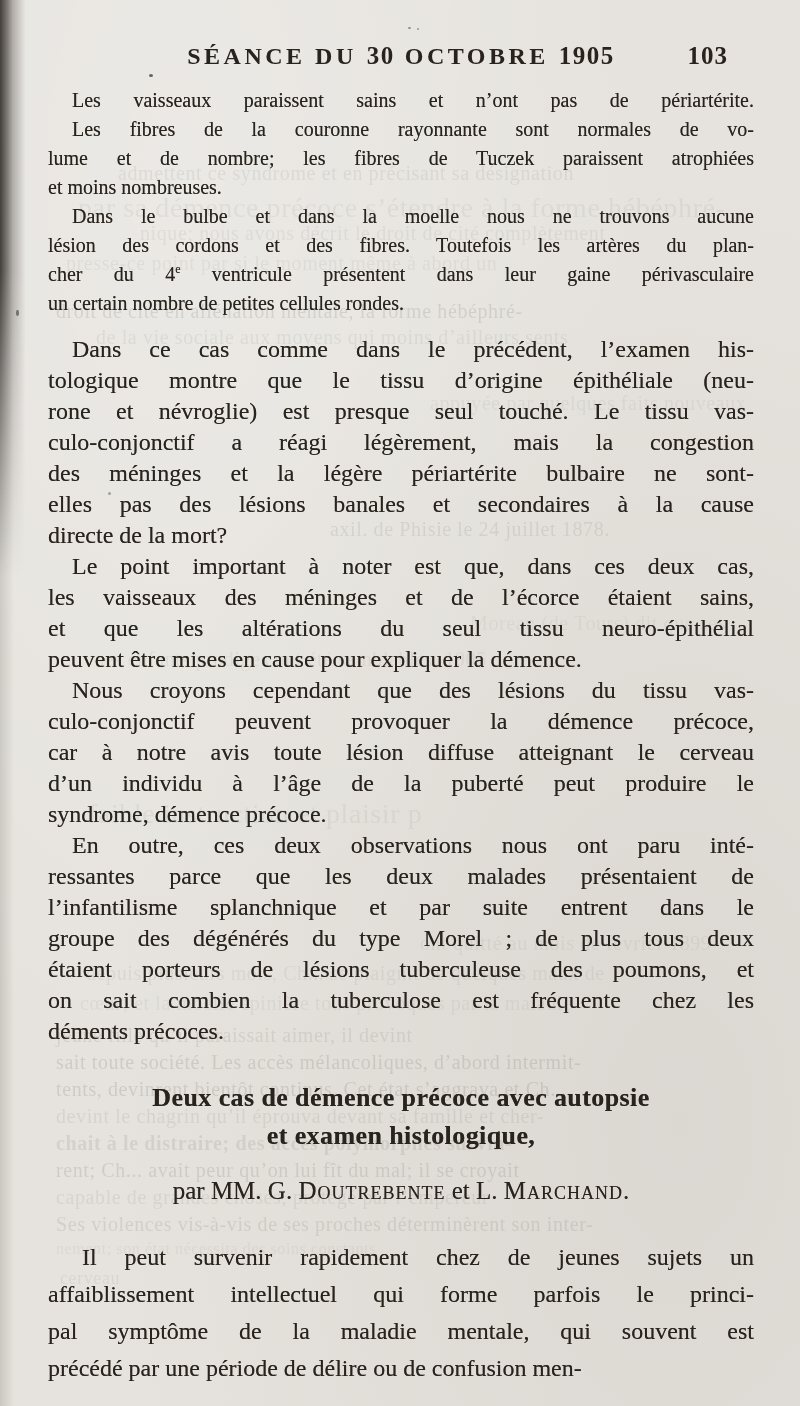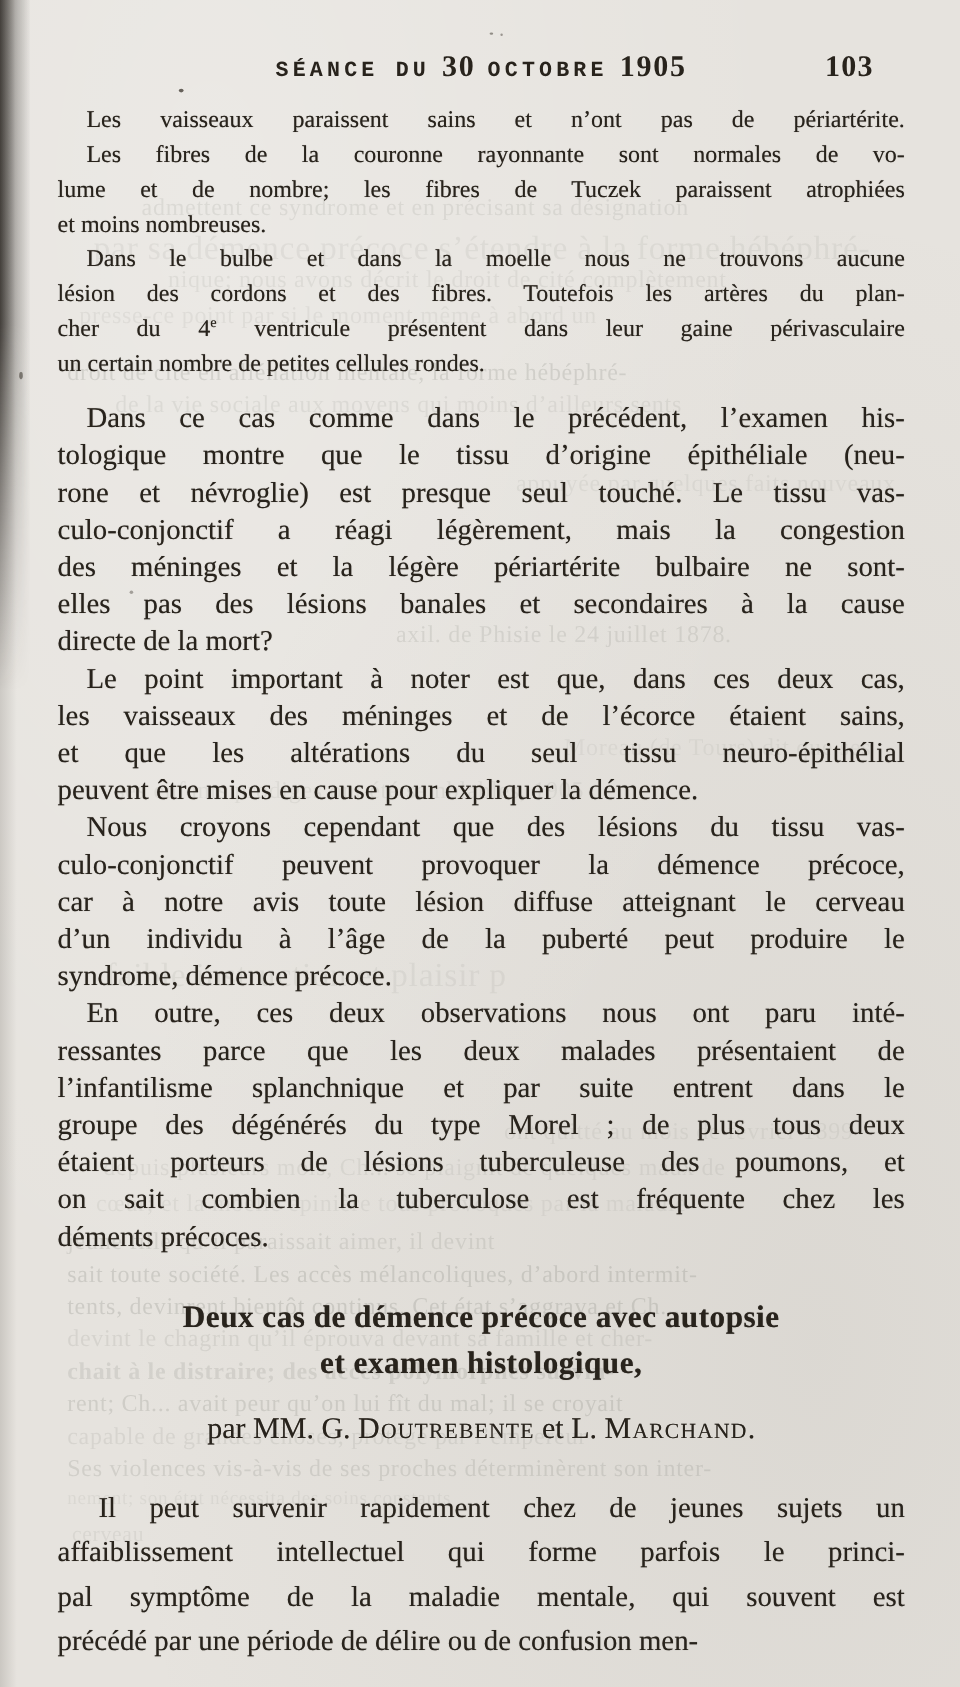--- a/index.html
+++ b/index.html
@@ -35,21 +35,21 @@
     position:absolute;white-space:nowrap;color:#6e7168;
     filter:blur(0.6px);letter-spacing:0.6px;
   }
   
   .content{position:relative;z-index:1;margin-left:48px;width:706px;}
   .page-header{
     position:relative;height:32px;margin-top:42px;margin-bottom:12px;
     text-align:center;
   }
   .running-head{display:inline-block;white-space:nowrap;}
-  .rh-word{font-size:18px;letter-spacing:3.5px;font-weight:bold;font-family:Liberation Mono, monospace;}
+  .rh-word{font-size:24px;letter-spacing:3.5px;font-weight:bold;}
   .rh-num{font-size:25px;letter-spacing:1.5px;font-weight:bold;}
   .running-head span{margin:0 5px;vertical-align:baseline;}
   .page-number{
     position:absolute;right:26px;top:0;font-size:25px;letter-spacing:1px;font-weight:bold;
   }
   .sec{text-shadow:0 0 0.6px rgba(40,35,28,0.55);}
   .sec .line{
     text-align:justify;text-align-last:justify;
     -moz-text-align-last:justify;
   }

